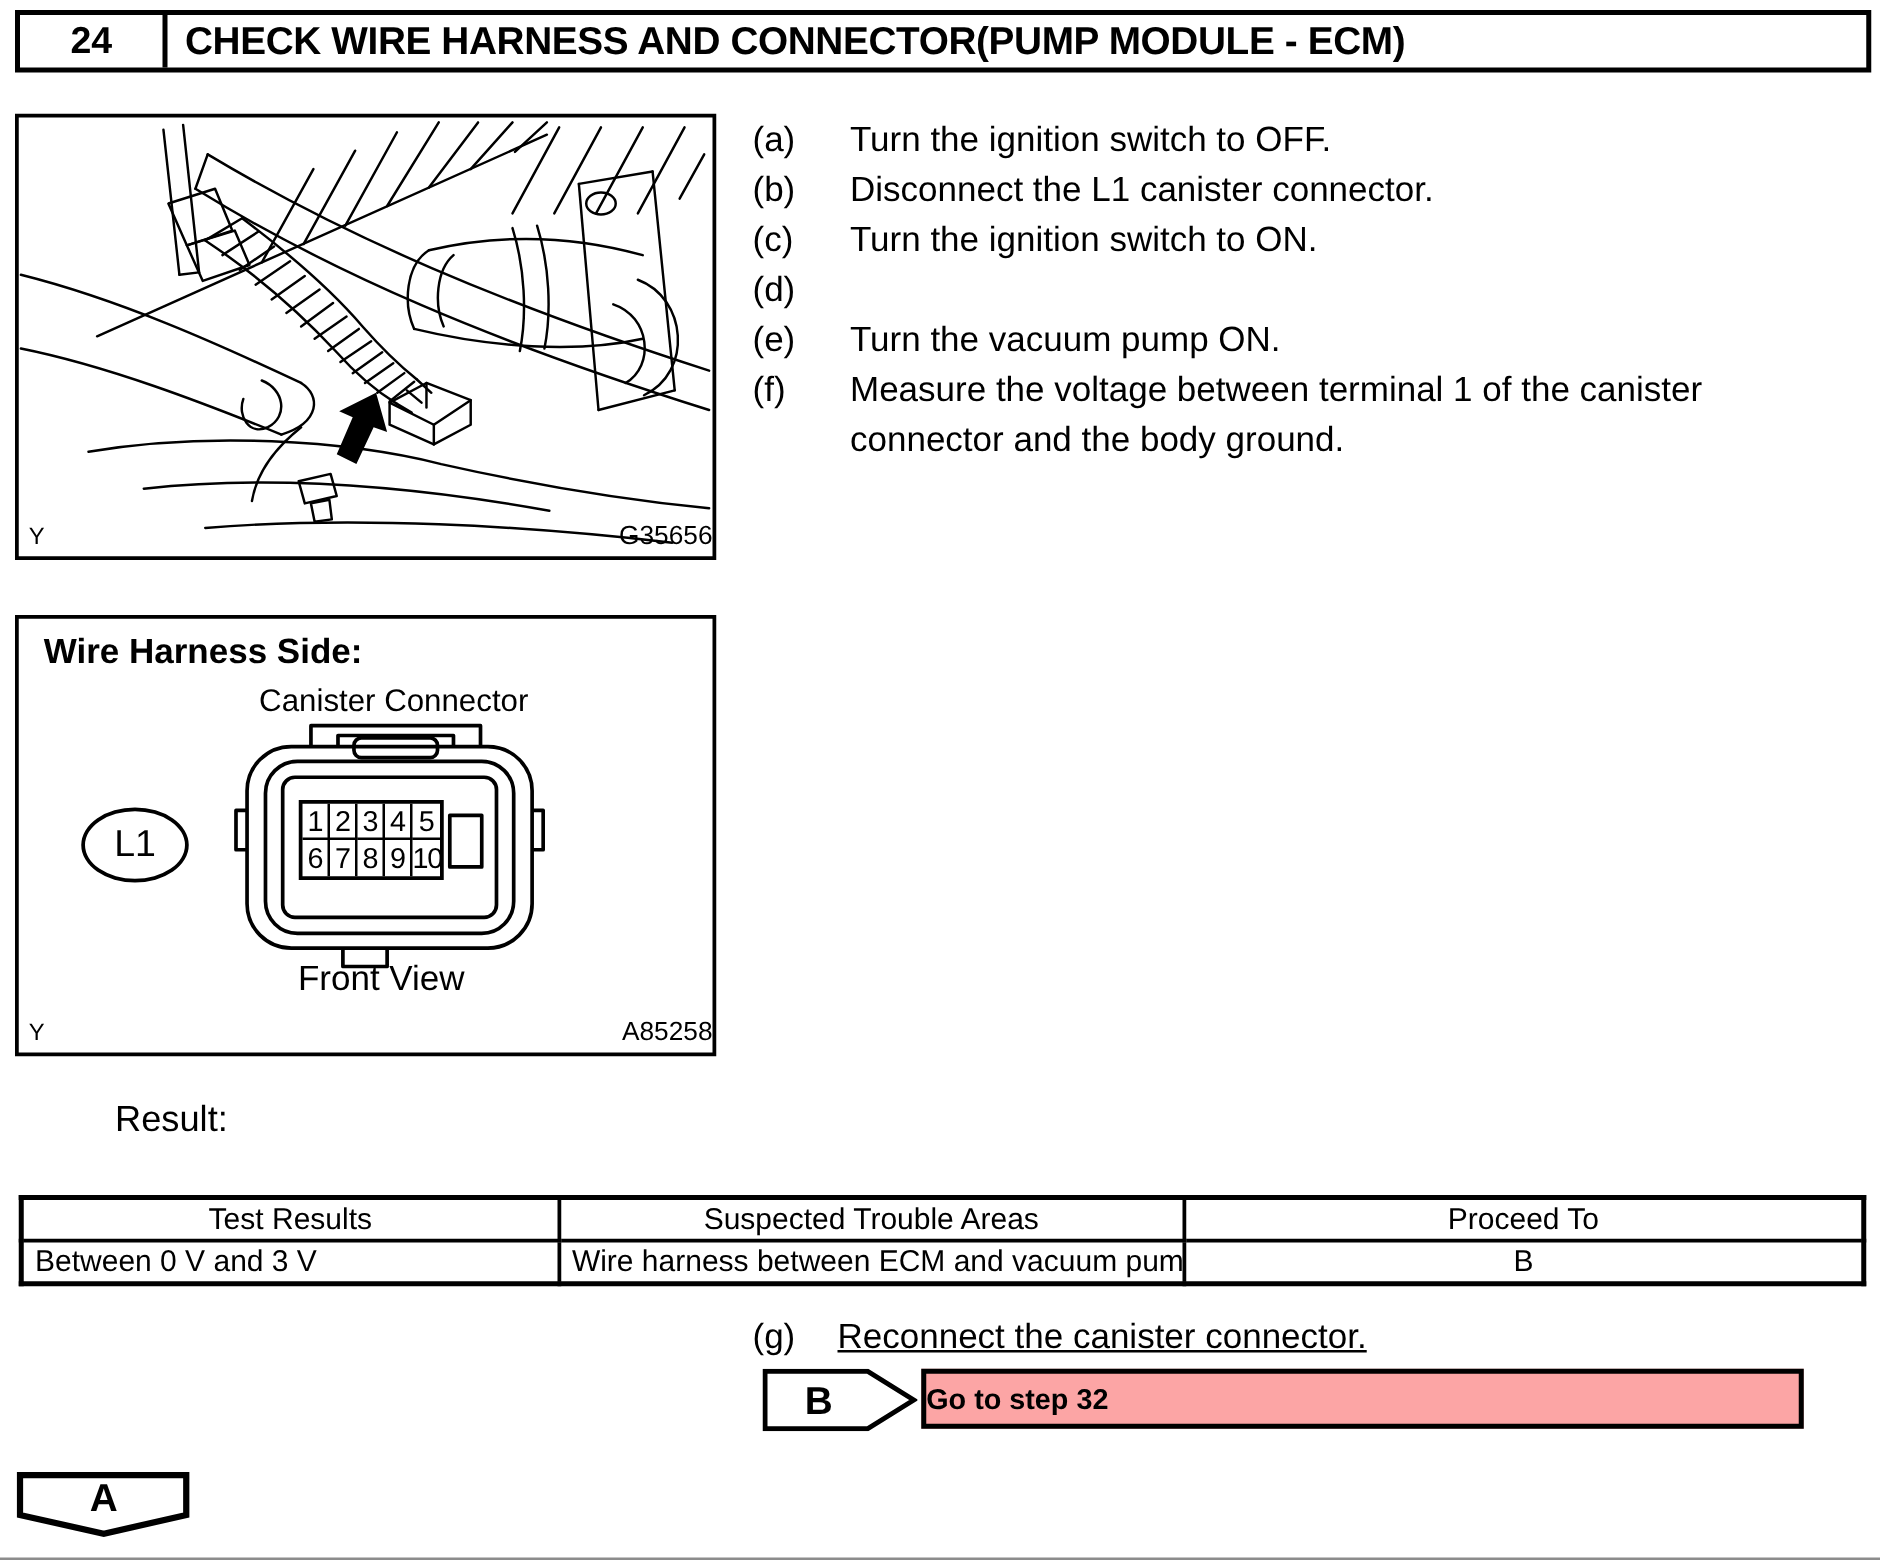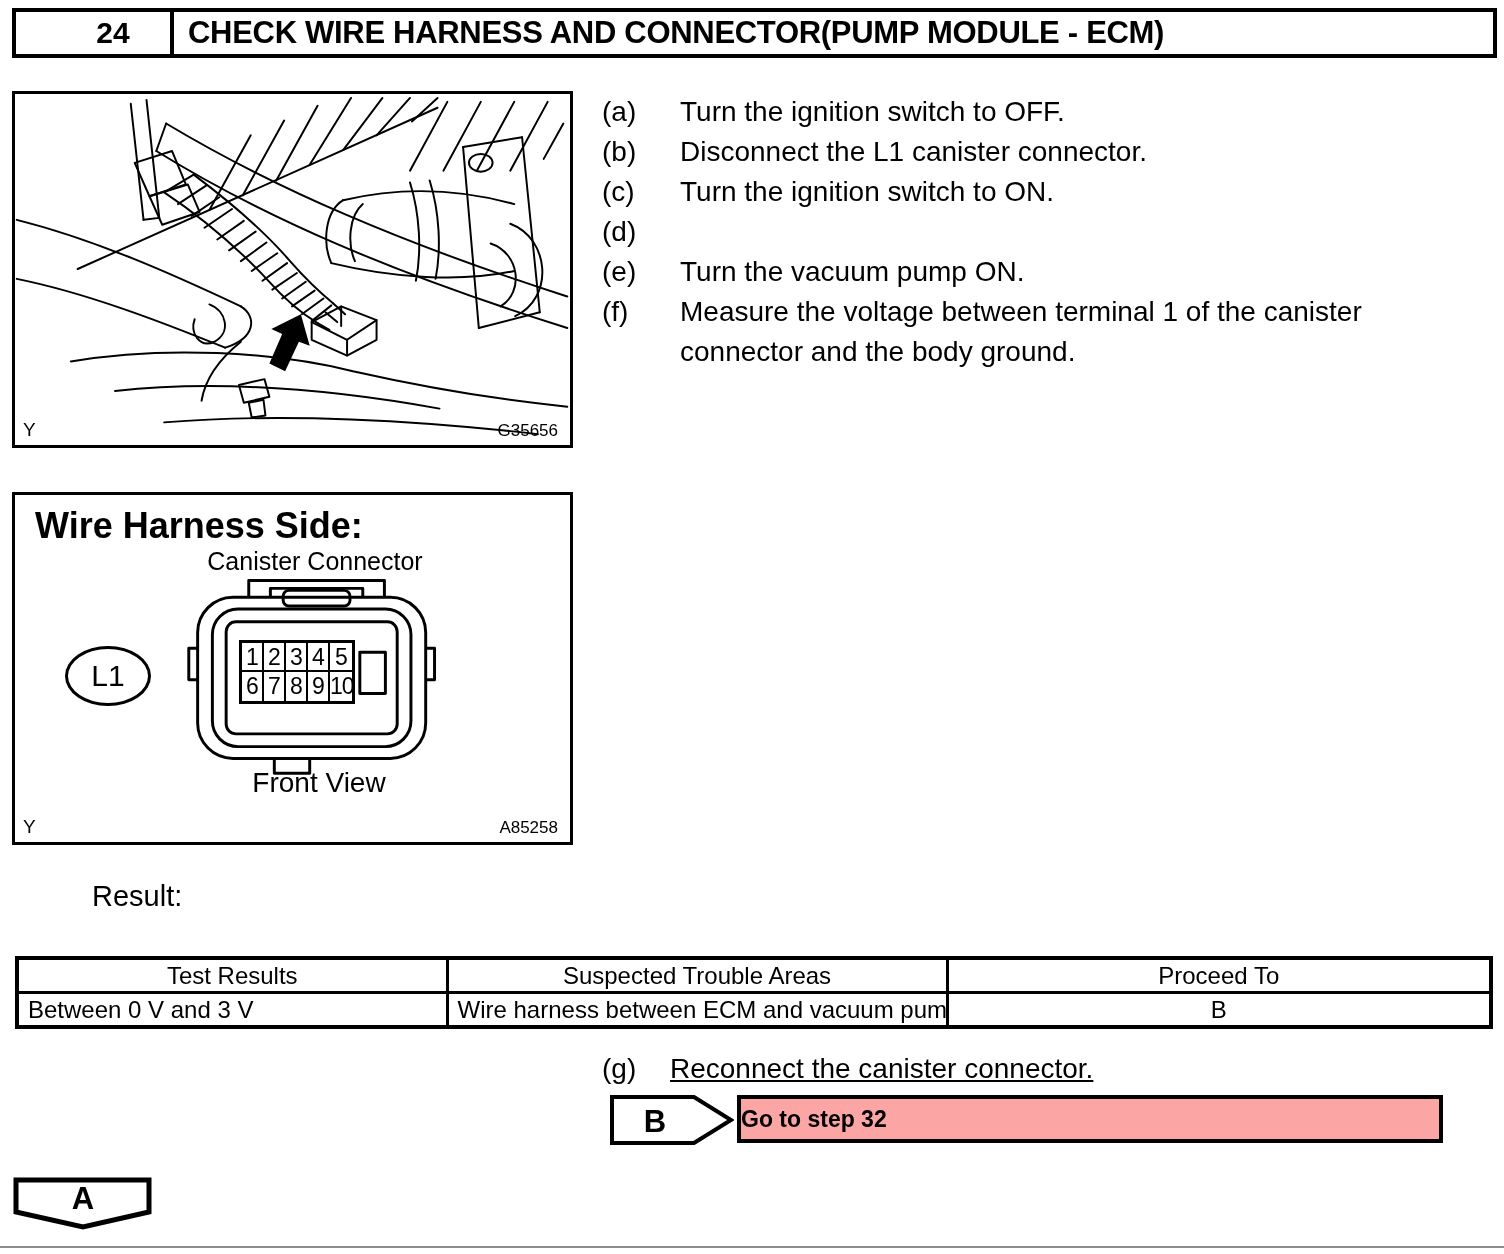--- a/index.html
+++ b/index.html
@@ -1,45 +1,45 @@
 <!DOCTYPE html>
 <html><head>
 <meta charset="utf-8">
 <style>
   html,body{margin:0;padding:0;background:#fff;color:#000;font-family:"Liberation Sans",sans-serif;}
   #page{position:relative;width:1504px;height:1254px;background:#fff;overflow:hidden;}
 
   
   .header-bar{position:absolute;left:12px;top:8px;width:1485px;height:50px;border:4px solid #000;box-sizing:border-box;display:flex;align-items:stretch;background:#fff;}
-  .header-num{width:114px;border-right:4px solid #000;display:flex;align-items:center;justify-content:center;font-weight:bold;font-size:30px;flex:none;margin-left:40px;}
+  .header-num{width:114px;border-right:4px solid #000;display:flex;align-items:center;justify-content:center;font-weight:bold;font-size:30px;flex:none;}
   .header-title{flex:1;display:flex;align-items:center;padding-left:14px;font-weight:bold;font-size:31px;letter-spacing:-0.3px;white-space:nowrap;}
 
   
   .figure{position:absolute;border:3px solid #000;box-sizing:border-box;background:#fff;}
   #fig1{left:12px;top:91px;width:561px;height:357px;}
   #fig2{left:12px;top:492px;width:561px;height:353px;}
   .fig-svg{position:absolute;left:0;top:0;width:100%;height:100%;}
   .corner-label{position:absolute;left:8px;bottom:4px;font-size:19px;}
-  .fig-id{position:absolute;right:12px;bottom:4px;font-size:17px;}
+  .fig-id{position:absolute;right:0;bottom:4px;font-size:21px;}
 
   
   .instructions{position:absolute;left:602px;top:92px;width:902px;}
   .inst-item{display:flex;}
   .inst-label{width:78px;flex:none;font-size:28px;line-height:40px;}
   .inst-text{font-size:28px;line-height:40px;white-space:pre-line;}
 
   
-  .wh-heading{position:absolute;left:20px;top:10px;font-weight:bold;font-size:36px;}
+  .wh-heading{position:absolute;left:20px;top:10px;font-weight:bold;font-size:28px;}
   .conn-title{position:absolute;left:105px;top:52px;width:390px;text-align:center;font-size:25px;}
   .pin-grid{position:absolute;left:224px;top:145px;border:3px solid #000;display:grid;grid-template-columns:repeat(5,22px);grid-auto-rows:29px;background:#fff;}
   .pin{border-right:2px solid #000;border-bottom:2px solid #000;font-size:23px;line-height:29px;text-align:center;letter-spacing:-1px;}
   .pin:nth-child(5n){border-right:none;}
   .pin:nth-child(n+6){border-bottom:none;}
   .l1-ellipse{position:absolute;left:50px;top:151px;width:86px;height:60px;border:3px solid #000;border-radius:50%;display:flex;align-items:center;justify-content:center;font-size:30px;box-sizing:border-box;background:#fff;}
-  .front-view{position:absolute;left:109px;top:272px;width:390px;text-align:center;font-size:28px;}
+  .front-view{position:absolute;left:95px;top:272px;width:390px;text-align:center;font-size:28px;}
 
   
   .result-heading{position:absolute;left:92px;top:880px;font-weight:normal;font-size:29px;}
   .result-table{position:absolute;left:15px;top:956px;border-collapse:collapse;table-layout:fixed;width:1474px;border:4px solid #000;background:#fff;}
   .result-table th,.result-table td{border:3px solid #000;font-size:24px;height:31px;padding:0;font-weight:normal;overflow:hidden;white-space:nowrap;}
   .result-table th{text-align:center;}
   .result-table td.left{text-align:left;padding-left:9px;}
   .result-table td.center{text-align:center;}
 
   

